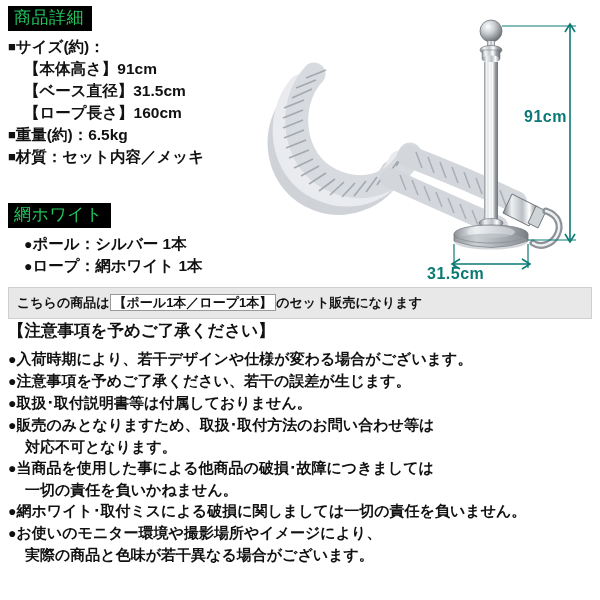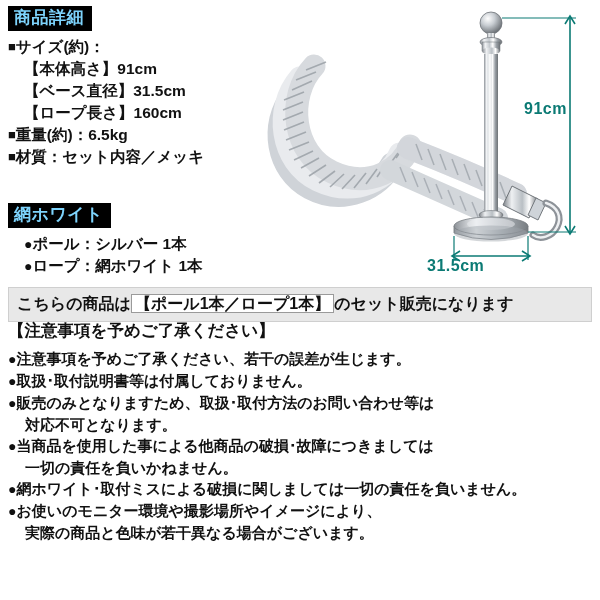--- a/index.html
+++ b/index.html
@@ -17,22 +17,22 @@
   .page {
     position: relative;
     width: 600px; height: 600px;
     background: #fff;
   }
 
   
   .band {
     display: inline-block;
     background: #000;
-    color: #7dd3fc;
-    font-weight: bold;
+    color: #22c55e;
+    font-weight: normal;
     font-size: 17px;
     line-height: 1.15;
     padding: 2px 8px 3px 6px;
     letter-spacing: 0.5px;
   }
 
   
   .spec-block {
     position: absolute;
     left: 8px; top: 6px;
@@ -66,33 +66,33 @@
   .set-list li {
     font-size: 15.5px;
     line-height: 1.45;
     white-space: nowrap;
     font-weight: bold;
   }
 
   
   .photo {
     position: absolute;
-    left: 240px; top: 4px;
+    left: 240px; top: 12px;
     width: 356px; height: 280px;
   }
 
   
   .note-bar {
     position: absolute;
     left: 8px; top: 287px;
     width: 584px;
     background: #e8e8e8;
     border: 1px solid #cfcfcf;
     padding: 6px 8px;
-    font-size: 16px;
+    font-size: 13px;
     font-weight: bold;
     white-space: nowrap;
   }
   .note-bar .hl {
     background: #fff;
     border: 1px solid #9a9a9a;
     padding: 0 3px;
   }
 
   
@@ -297,20 +297,21 @@
     </ul>
   </div>
 
   <div class="note-bar">
     <span>こちらの商品は</span><span class="hl">【ポール1本／ロープ1本】</span><span>のセット販売になります</span>
   </div>
 
   <div class="caution">
     <div class="caution-title">【注意事項を予めご了承ください】</div>
     <ul>
+      <li><span class="dot">●</span><span>入荷時期により、若干デザインや仕様が変わる場合がございます。</span></li>
       <li><span class="dot">●</span><span>注意事項を予めご了承ください、若干の誤差が生じます。</span></li>
       <li><span class="dot">●</span><span>取扱･取付説明書等は付属しておりません。</span></li>
       <li><span class="dot">●</span><span>販売のみとなりますため、取扱･取付方法のお問い合わせ等は</span><span class="sub">対応不可となります。</span></li>
       <li><span class="dot">●</span><span>当商品を使用した事による他商品の破損･故障につきましては</span><span class="sub">一切の責任を負いかねません。</span></li>
       <li><span class="dot">●</span><span>網ホワイト･取付ミスによる破損に関しましては一切の責任を負いません。</span></li>
       <li><span class="dot">●</span><span>お使いのモニター環境や撮影場所やイメージにより、</span><span class="sub">実際の商品と色味が若干異なる場合がございます。</span></li>
     </ul>
   </div>
 
 </div>

